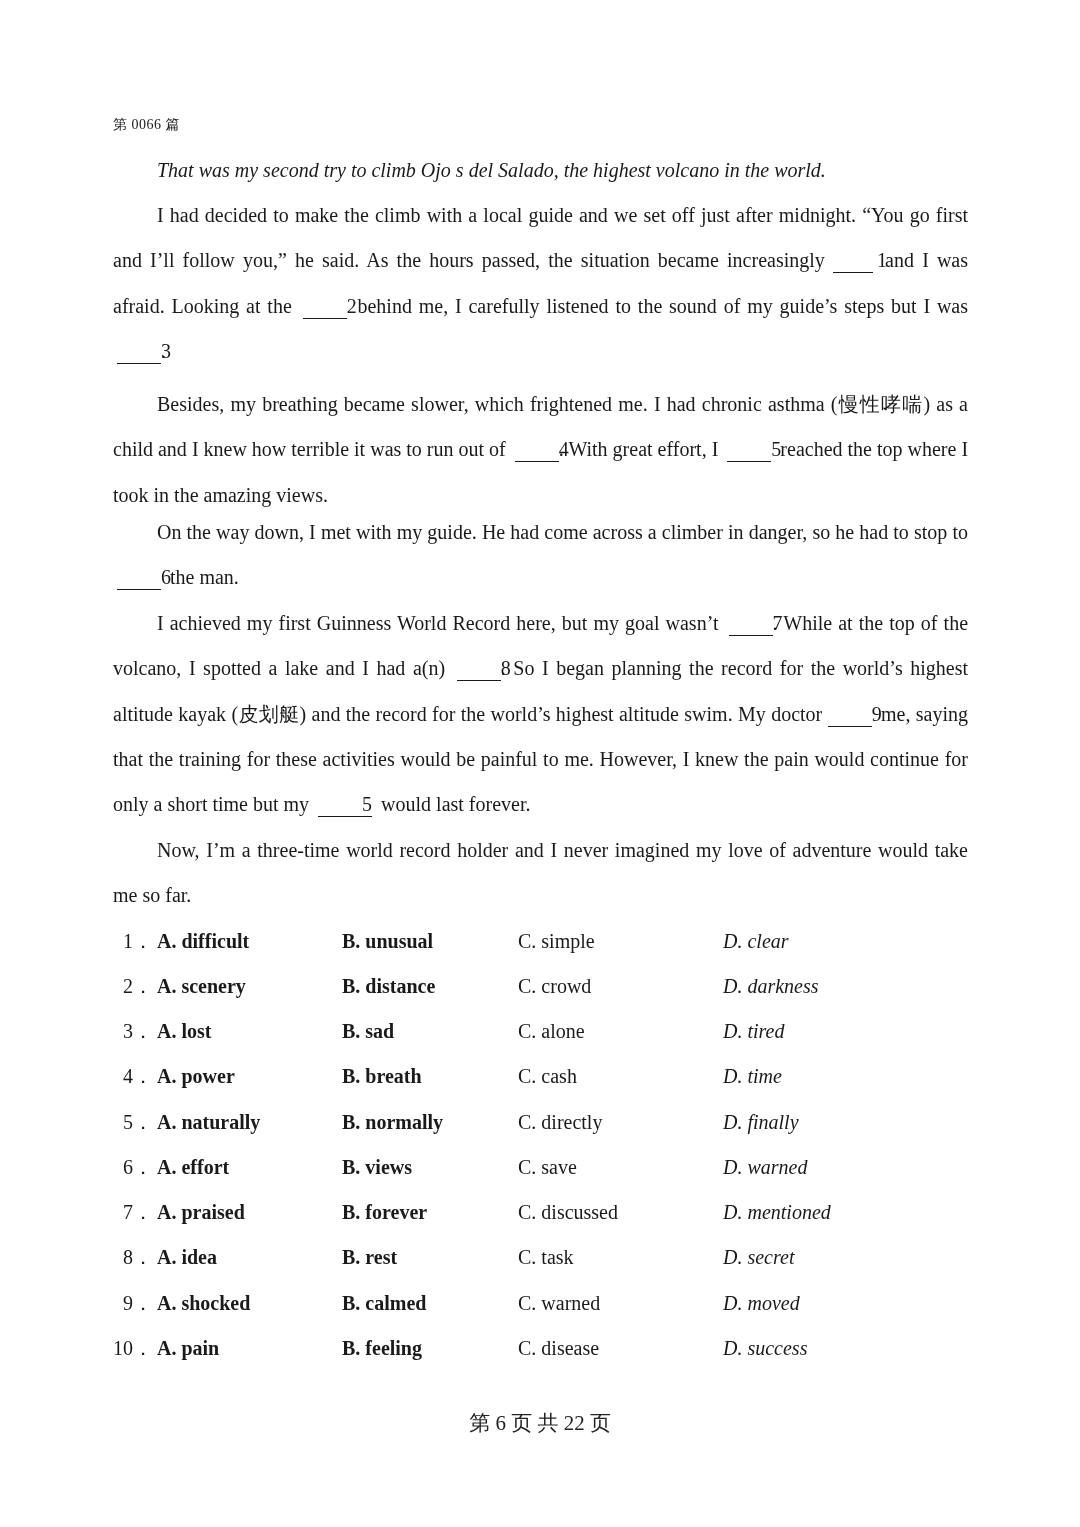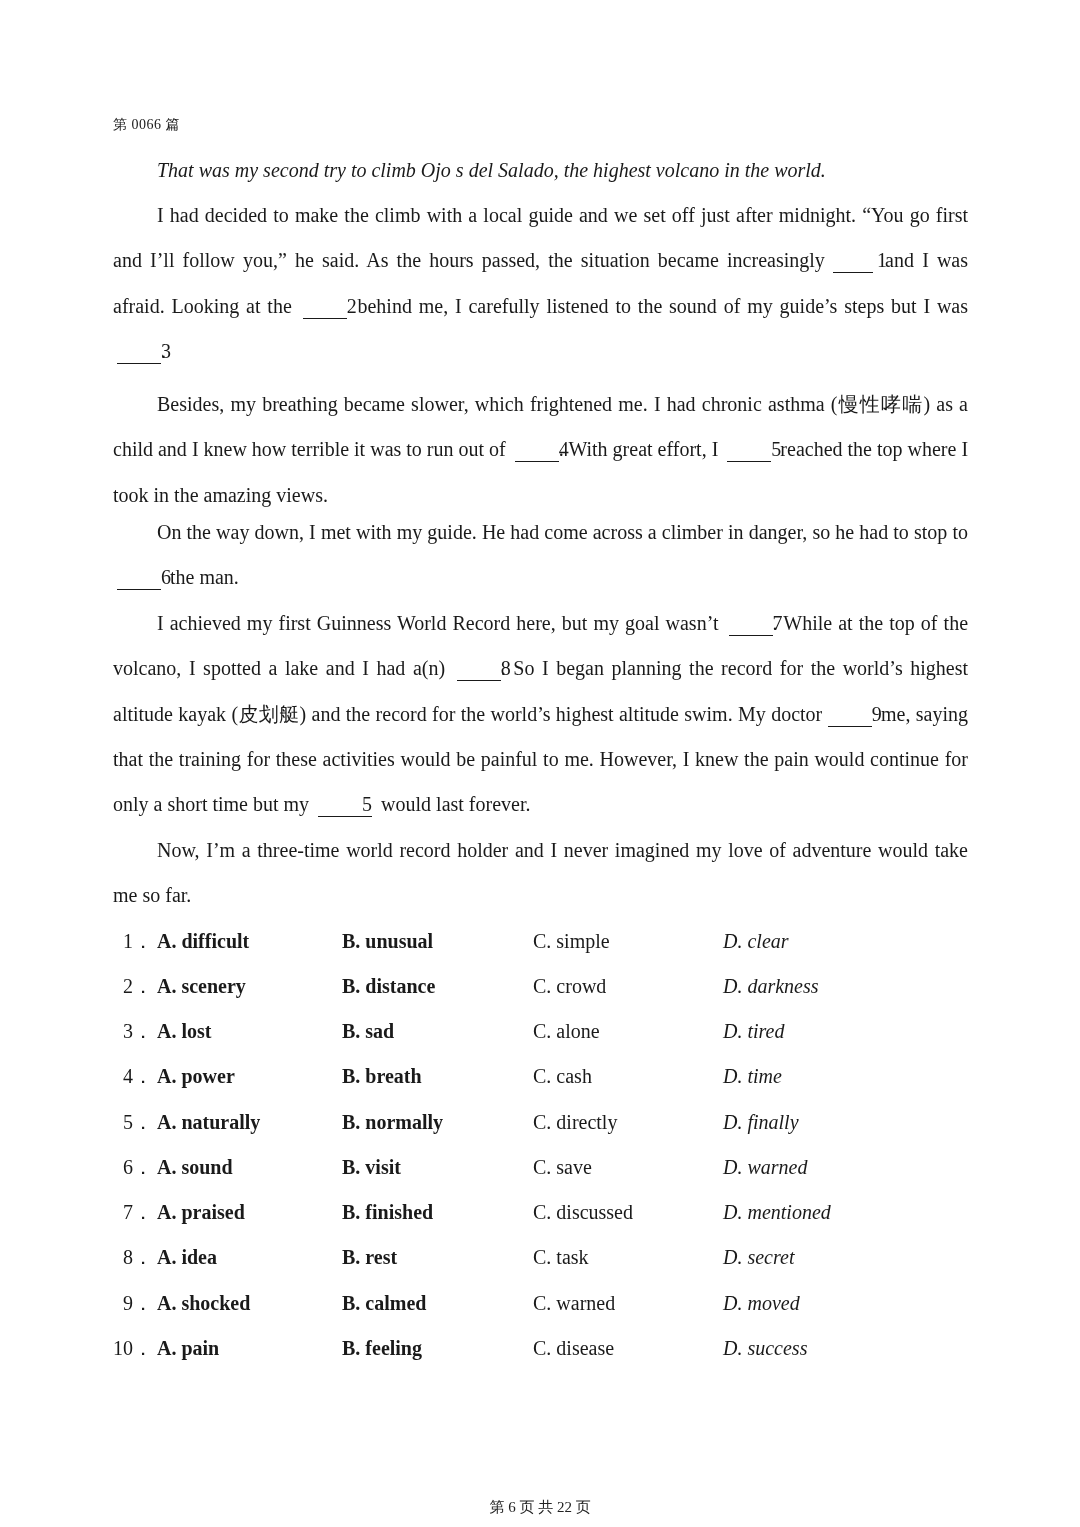--- a/index.html
+++ b/index.html
@@ -23,25 +23,25 @@
     line-height: 20px; height: 22px; vertical-align: baseline; margin: 0 4px;
   }
   .opt-row {
     position: absolute; left: 113px; width: 860px; height: 30px;
     font-size: 20px; line-height: 30px;
   }
   .opt-num { position: absolute; width: 40px; text-align: right; left: 0; }
   .opt { position: absolute; white-space: nowrap; }
   .opt.a { left: 44px; font-weight: bold; }
   .opt.b { left: 229px; font-weight: bold; }
-  .opt.c { left: 420px; text-align: right; }
+  .opt.c { left: 405px; text-align: right; }
   .opt.d { left: 610px; font-style: italic; }
   .footer {
-    position: absolute; top: 1496px; left: 0; width: 1080px; text-align: center;
-    font-size: 15px; line-height: 22px; color: #222;
+    position: absolute; top: 1412px; left: 0; width: 1080px; text-align: center;
+    font-size: 21px; line-height: 22px; color: #222;
   }
 </style>
 </head>
 <body>
 
 <div class="title">第 0066 篇</div>
 
 <div class="para indent" style="top:148px;font-style:italic;">
   <span>That was my second try to climb Ojo s del Salado, the highest volcano in the world.</span>
 </div>
@@ -113,29 +113,29 @@
   </div>
   <div class="opt-row" style="top:1107px;">
     <span class="opt-num">5．</span>
     <span class="opt a">A. naturally</span>
     <span class="opt b">B. normally</span>
     <span class="opt c">C. directly</span>
     <span class="opt d">D. finally</span>
   </div>
   <div class="opt-row" style="top:1152px;">
     <span class="opt-num">6．</span>
-    <span class="opt a">A. sound</span>
-    <span class="opt b">B. visit</span>
+    <span class="opt a">A. effort</span>
+    <span class="opt b">B. views</span>
     <span class="opt c">C. save</span>
     <span class="opt d">D. warned</span>
   </div>
   <div class="opt-row" style="top:1197px;">
     <span class="opt-num">7．</span>
     <span class="opt a">A. praised</span>
-    <span class="opt b">B. finished</span>
+    <span class="opt b">B. forever</span>
     <span class="opt c">C. discussed</span>
     <span class="opt d">D. mentioned</span>
   </div>
   <div class="opt-row" style="top:1242px;">
     <span class="opt-num">8．</span>
     <span class="opt a">A. idea</span>
     <span class="opt b">B. rest</span>
     <span class="opt c">C. task</span>
     <span class="opt d">D. secret</span>
   </div>

